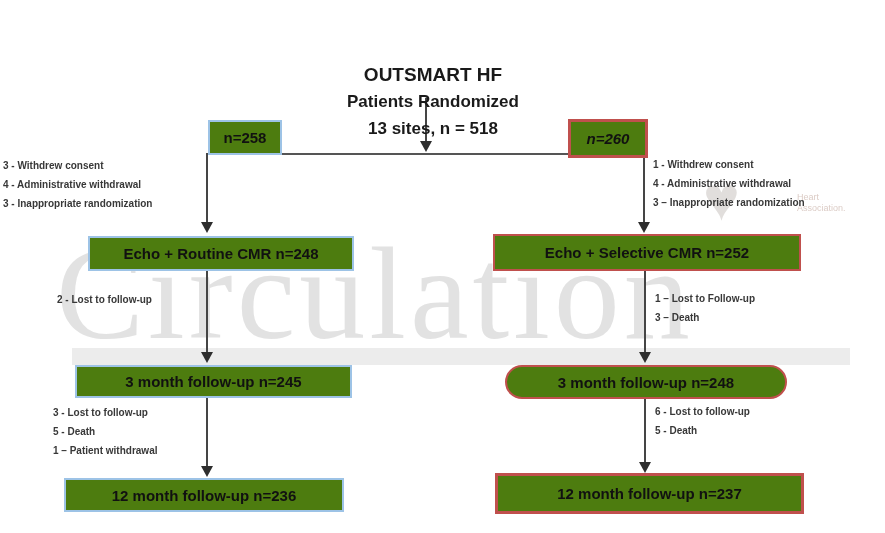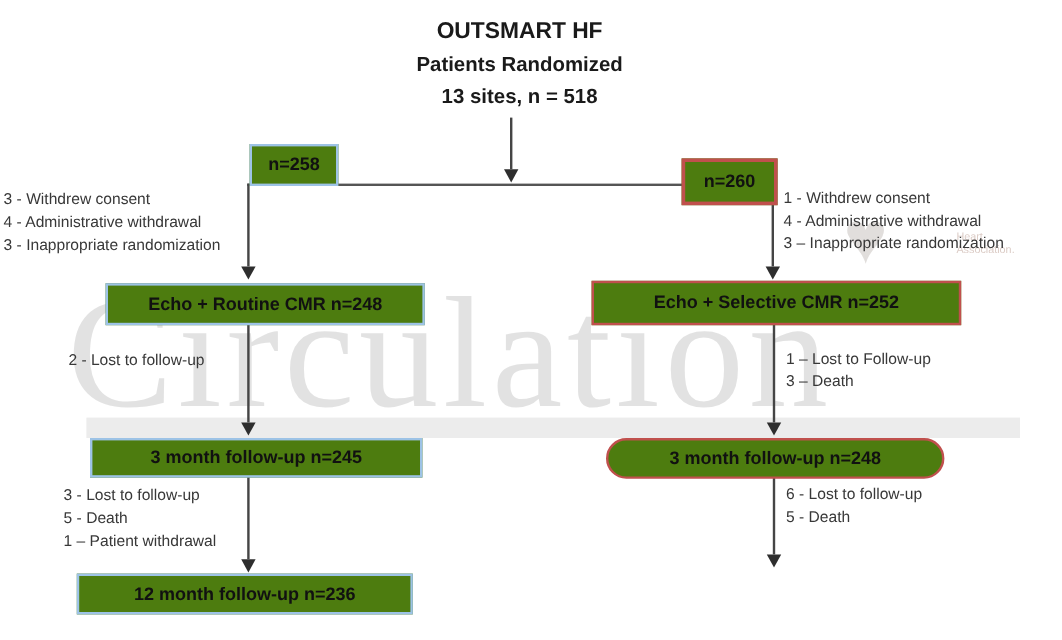--- a/index.html
+++ b/index.html
@@ -22,24 +22,24 @@
   .ah{position:absolute;width:0;height:0;border-left:6px solid transparent;border-right:6px solid transparent;border-top:11px solid #2e2e2e;z-index:2;}
   
   .box{
     position:absolute;background:#4d7c0f;display:flex;align-items:center;justify-content:center;
     font-weight:bold;font-size:15px;color:#111;z-index:4;white-space:nowrap;
   }
   .blue{border:2px solid #9DC3E6;}
   .red2{border:2px solid #C0504D;}
   .red3{border:3px solid #C0504D;}
   
-  .note{position:absolute;font-size:13px;font-weight:400;color:#383838;line-height:19px;z-index:3;white-space:nowrap;}
+  .note{position:absolute;font-size:10px;font-weight:700;color:#383838;line-height:19px;z-index:3;white-space:nowrap;}
   
   .title{position:absolute;left:0;top:13px;width:866px;text-align:center;z-index:3;}
-  .title .t1{font-size:19px;font-weight:bold;line-height:27px;}
+  .title .t1{font-size:19px;font-weight:bold;line-height:27px;margin-top:48px;}
   .title .t2{font-size:17px;font-weight:bold;line-height:27px;}
 </style>
 </head>
 <body>
 
 <div class="canvas">
 
   <div class="wm-band"></div>
   <div class="wm-text">Circulation</div>
   <div class="wm-heart">♥</div>
@@ -70,23 +70,24 @@
   <div class="vline" style="left:644px;top:267px;height:85px;"></div>
   <div class="ah" style="left:639px;top:352px;"></div>
   <div class="vline" style="left:644px;top:394px;height:68px;"></div>
   <div class="ah" style="left:639px;top:462px;"></div>
 
   <div class="box blue" style="left:208px;top:120px;width:70px;height:31px;">n=258</div>
   <div class="box blue" style="left:88px;top:236px;width:262px;height:31px;">Echo + Routine CMR n=248</div>
   <div class="box blue" style="left:75px;top:365px;width:273px;height:29px;">3 month follow-up n=245</div>
   <div class="box blue" style="left:64px;top:478px;width:276px;height:30px;">12 month follow-up n=236</div>
 
-  <div class="box red3" style="left:568px;top:132px;width:74px;height:33px;">n=260</div>
+  <div class="box red3" style="left:568px;top:119px;width:74px;height:33px;font-style:italic;">n=260</div>
   <div class="box red2" style="left:493px;top:234px;width:304px;height:33px;">Echo + Selective CMR n=252</div>
   <div class="box red2" style="left:505px;top:365px;width:278px;height:30px;border-radius:17px;">3 month follow-up n=248</div>
+  <div class="box red3" style="left:495px;top:473px;width:303px;height:35px;">12 month follow-up n=237</div>
 
   <div class="note" style="left:3px;top:156px;">
     <div>3 - Withdrew consent</div>
     <div>4 - Administrative withdrawal</div>
     <div>3 - Inappropriate randomization</div>
   </div>
   <div class="note" style="left:57px;top:290px;">
     <div>2 - Lost to follow-up</div>
   </div>
   <div class="note" style="left:53px;top:403px;">

